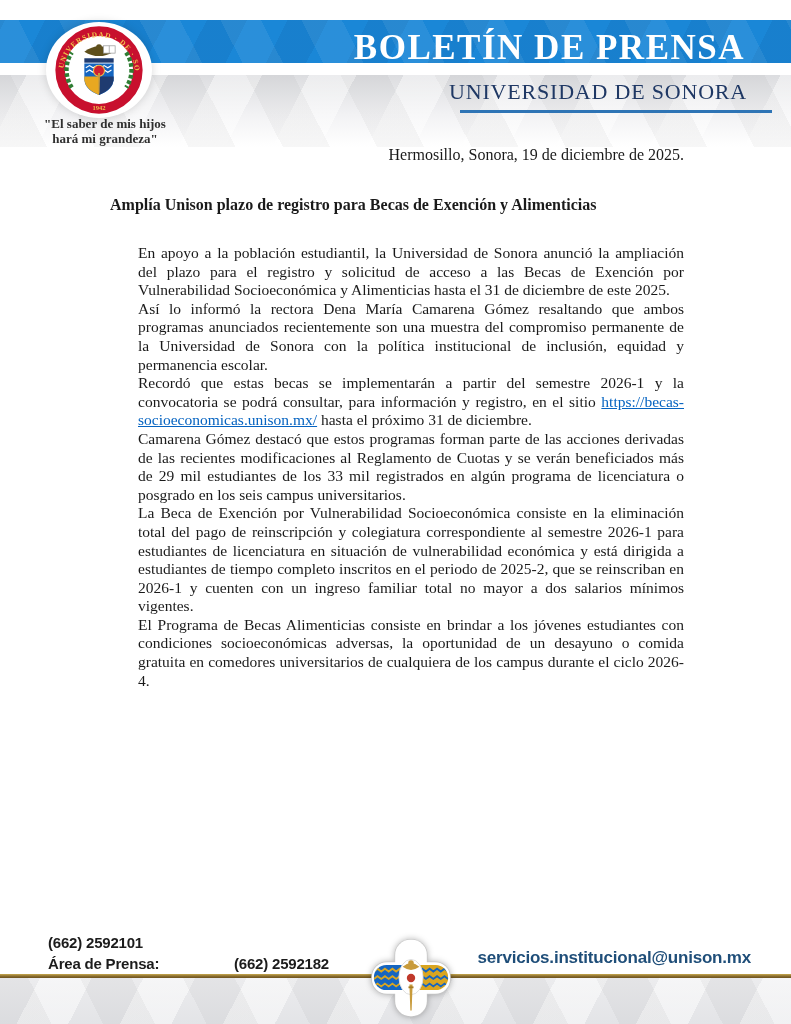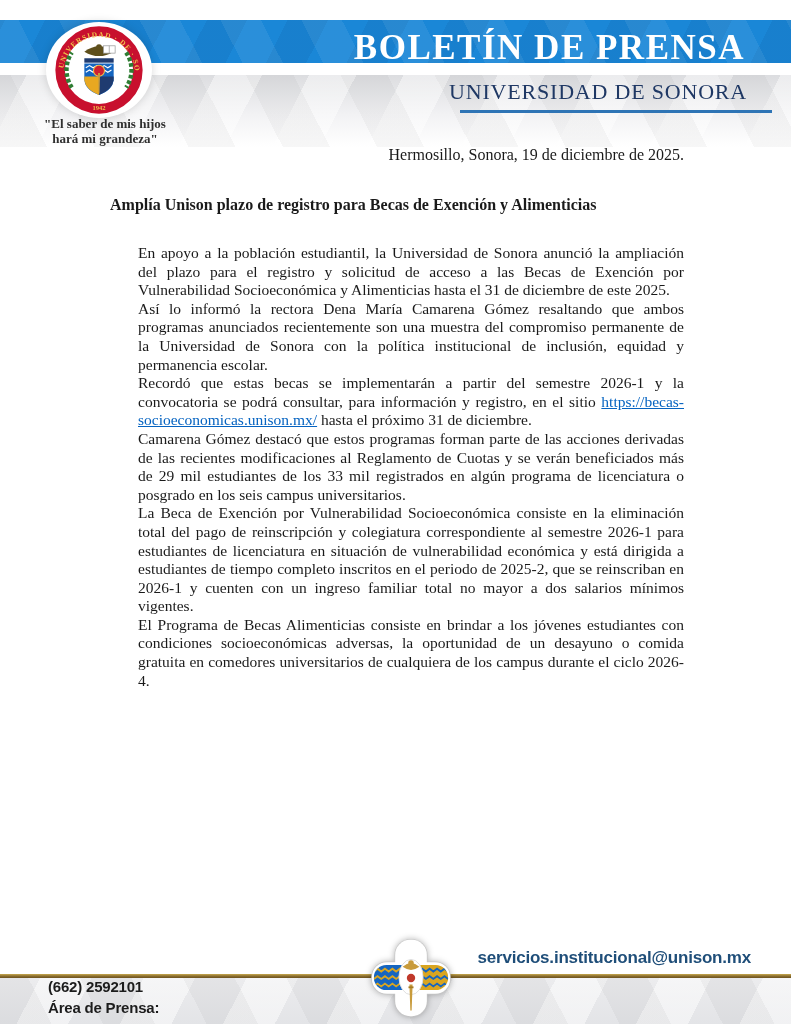--- a/index.html
+++ b/index.html
@@ -88,21 +88,21 @@
   .doc-link{color:var(--link-blue);text-decoration:underline;}
 
   
   .footer-contacts{
     position:absolute;left:48px;top:932px;z-index:2;
     font-family:"Liberation Sans","DejaVu Sans",sans-serif;
     font-weight:bold;font-size:15px;letter-spacing:-.2px;color:#1c1c1c;
   }
   .contact-row{display:flex;line-height:21px;}
   .contact-label{width:186px;}
-  .contact-value{white-space:nowrap;margin-top:44px;}
+  .contact-value{white-space:nowrap;}
   .gold-line{
     position:absolute;left:0;right:0;top:974px;height:4px;z-index:1;
     background:linear-gradient(180deg,var(--gold-light) 0%,var(--gold-mid) 55%,var(--gold-dark) 100%);
   }
   .bottom-band{
     position:absolute;left:0;right:0;top:978px;bottom:0;z-index:0;
     background:
       repeating-linear-gradient(63deg, rgba(0,0,0,.035) 0 46px, rgba(0,0,0,0) 46px 92px),
       repeating-linear-gradient(-63deg, rgba(255,255,255,.5) 0 46px, rgba(255,255,255,0) 46px 92px),
       linear-gradient(180deg,#ececee 0%,#e3e4e7 100%);

